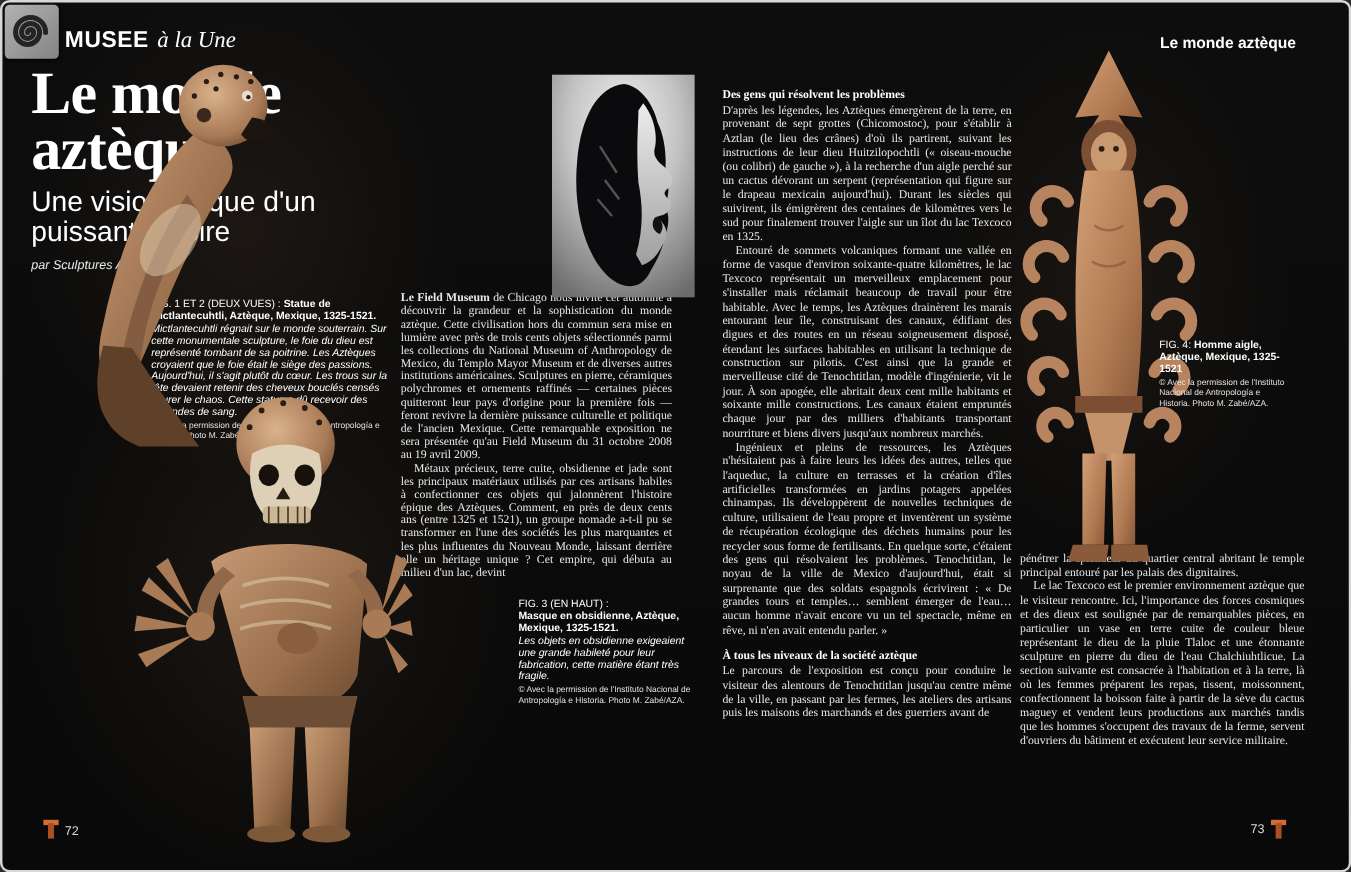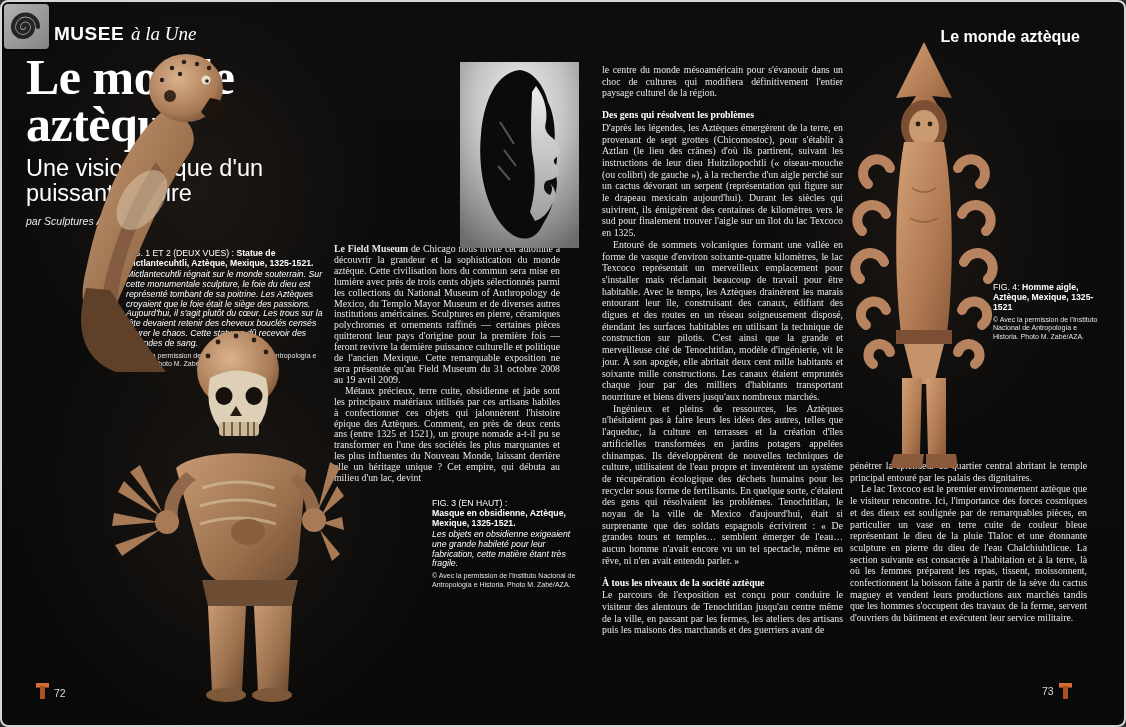--- a/index.html
+++ b/index.html
@@ -15,21 +15,21 @@
     color:#ececec;
     font-family:"Liberation Serif",serif;
   }
   .abs{position:absolute;}
   
   .logo-box{left:2px;top:2px;width:45px;height:45px;border-radius:4px;
     background:linear-gradient(135deg,#b2b2b2,#848484);box-shadow:1px 1px 3px rgba(0,0,0,.6);}
   .masthead{left:52px;top:21px;white-space:nowrap;}
   .brand-bold{font-family:"Liberation Sans",sans-serif;font-weight:900;font-size:19px;letter-spacing:.5px;color:#fff;}
   .brand-italic{font-family:"Liberation Serif",serif;font-style:italic;font-size:19px;color:#fff;margin-left:7px;}
-  .running-head{top:26px;right:44px;font-family:"Liberation Sans",sans-serif;font-weight:bold;font-size:16px;color:#fff;}
+  .running-head{top:26px;right:44px;font-family:"Liberation Sans",sans-serif;font-weight:bold;font-size:13px;color:#fff;}
   
   .title-block{top:52px;right:668px;width:430px;}
   .main-title{font-weight:bold;font-size:50px;line-height:47px;color:#fff;letter-spacing:-.5px;}
   .subtitle{margin-top:8px;font-family:"Liberation Sans",sans-serif;font-size:23.5px;line-height:25px;color:#fff;}
   .byline{margin-top:9px;font-family:"Liberation Sans",sans-serif;font-style:italic;font-size:10.5px;color:#e9e9e9;}
   
   .col{font-size:9.8px;text-align:justify;color:#e9e9e9;}
   .col p{margin:0;}
   .col p + p{text-indent:11px;}
   .col h4{margin:10px 0 1px 0;font-size:9.8px;font-weight:bold;color:#fff;}
@@ -38,21 +38,21 @@
   .rcol1{left:600px;top:62px;width:241px;line-height:11.7px;}
   .rcol2{left:848px;top:458px;width:237px;line-height:11.7px;}
   .lead-in{font-weight:bold;}
   
   .caption{font-family:"Liberation Sans",sans-serif;font-size:8.7px;line-height:9.9px;color:#fff;}
   .caption b{font-weight:bold;}
   .cap-body{font-style:italic;margin-top:1px;}
   .cap-credit{font-size:7px;line-height:8.4px;margin-top:3px;color:#e2e2e2;}
   .fig12{left:124px;top:247px;width:199px;}
   .fig3{left:430px;top:497px;width:152px;z-index:5;}
-  .fig4{left:991px;top:281px;width:110px;z-index:5;}
+  .fig4{left:964px;top:281px;width:110px;z-index:5;}
   
   .statue-art{left:12px;top:38px;width:330px;height:668px;z-index:1;}
   .mask-art{left:458px;top:60px;width:119px;height:186px;z-index:2;}
   .eagle-art{left:822px;top:36px;width:200px;height:440px;z-index:1;}
   
   .footer{display:flex;align-items:center;gap:5px;z-index:6;}
   .footer-left{left:34px;top:681px;align-items:flex-end;}
   .footer-right{left:1040px;top:681px;}
   .page-num{font-family:"Liberation Sans",sans-serif;font-size:10.5px;color:#d8d8d8;}
 </style>
@@ -232,21 +232,20 @@
 
     <rect x="72" y="292" width="56" height="14" fill="#7c4f34"></rect>
     <path d="M80 306 L120 306 L110 346 L90 346 Z" fill="#c4926b"></path>
     <path d="M78 340 L98 340 L96 416 L78 416 Z" fill="url(#terra)"></path>
     <path d="M102 340 L122 340 L122 416 L104 416 Z" fill="url(#terra)"></path>
     <path d="M70 416 L100 416 L98 430 L66 430 Z" fill="#8a5a3a"></path>
     <path d="M102 416 L132 416 L134 430 L102 430 Z" fill="#8a5a3a"></path>
   </svg>
 
   <div class="abs col rcol1">
-    <p>le centre du monde mésoaméricain pour s'évanouir dans un choc de cultures qui modifiera définitivement l'entier paysage culturel de la région.</p>
     <h4>Des gens qui résolvent les problèmes</h4>
     <p>D'après les légendes, les Aztèques émergèrent de la terre, en provenant de sept grottes (Chicomostoc), pour s'établir à Aztlan (le lieu des crânes) d'où ils partirent, suivant les instructions de leur dieu Huitzilopochtli (« oiseau-mouche (ou colibri) de gauche »), à la recherche d'un aigle perché sur un cactus dévorant un serpent (représentation qui figure sur le drapeau mexicain aujourd'hui). Durant les siècles qui suivirent, ils émigrèrent des centaines de kilomètres vers le sud pour finalement trouver l'aigle sur un îlot du lac Texcoco en 1325.</p>
     <p>Entouré de sommets volcaniques formant une vallée en forme de vasque d'environ soixante-quatre kilomètres, le lac Texcoco représentait un merveilleux emplacement pour s'installer mais réclamait beaucoup de travail pour être habitable. Avec le temps, les Aztèques drainèrent les marais entourant leur île, construisant des canaux, édifiant des digues et des routes en un réseau soigneusement disposé, étendant les surfaces habitables en utilisant la technique de construction sur pilotis. C'est ainsi que la grande et merveilleuse cité de Tenochtitlan, modèle d'ingénierie, vit le jour. À son apogée, elle abritait deux cent mille habitants et soixante mille constructions. Les canaux étaient empruntés chaque jour par des milliers d'habitants transportant nourriture et biens divers jusqu'aux nombreux marchés.</p>
     <p>Ingénieux et pleins de ressources, les Aztèques n'hésitaient pas à faire leurs les idées des autres, telles que l'aqueduc, la culture en terrasses et la création d'îles artificielles transformées en jardins potagers appelées chinampas. Ils développèrent de nouvelles techniques de culture, utilisaient de l'eau propre et inventèrent un système de récupération écologique des déchets humains pour les recycler sous forme de fertilisants. En quelque sorte, c'étaient des gens qui résolvaient les problèmes. Tenochtitlan, le noyau de la ville de Mexico d'aujourd'hui, était si surprenante que des soldats espagnols écrivirent : « De grandes tours et temples… semblent émerger de l'eau… aucun homme n'avait encore vu un tel spectacle, même en rêve, ni n'en avait entendu parler. »</p>
     <h4>À tous les niveaux de la société aztèque</h4>
     <p>Le parcours de l'exposition est conçu pour conduire le visiteur des alentours de Tenochtitlan jusqu'au centre même de la ville, en passant par les fermes, les ateliers des artisans puis les maisons des marchands et des guerriers avant de</p>
   </div>
 
   <div class="abs col rcol2">
     <p>pénétrer la splendeur du quartier central abritant le temple principal entouré par les palais des dignitaires.</p>

